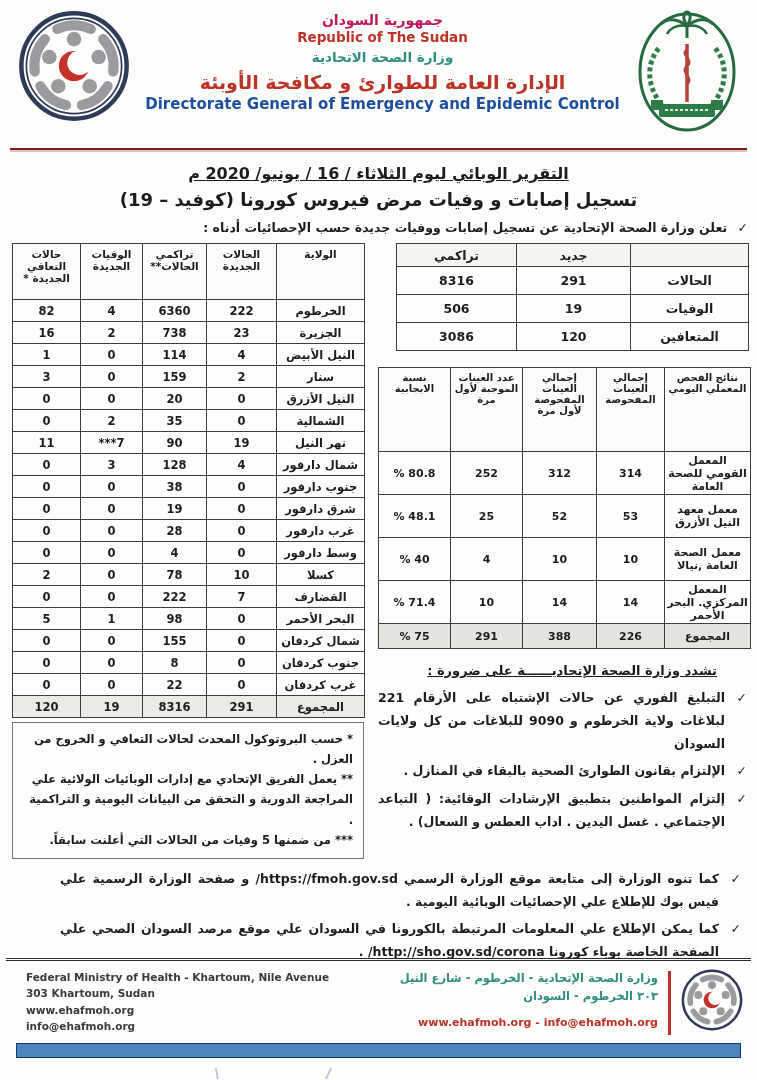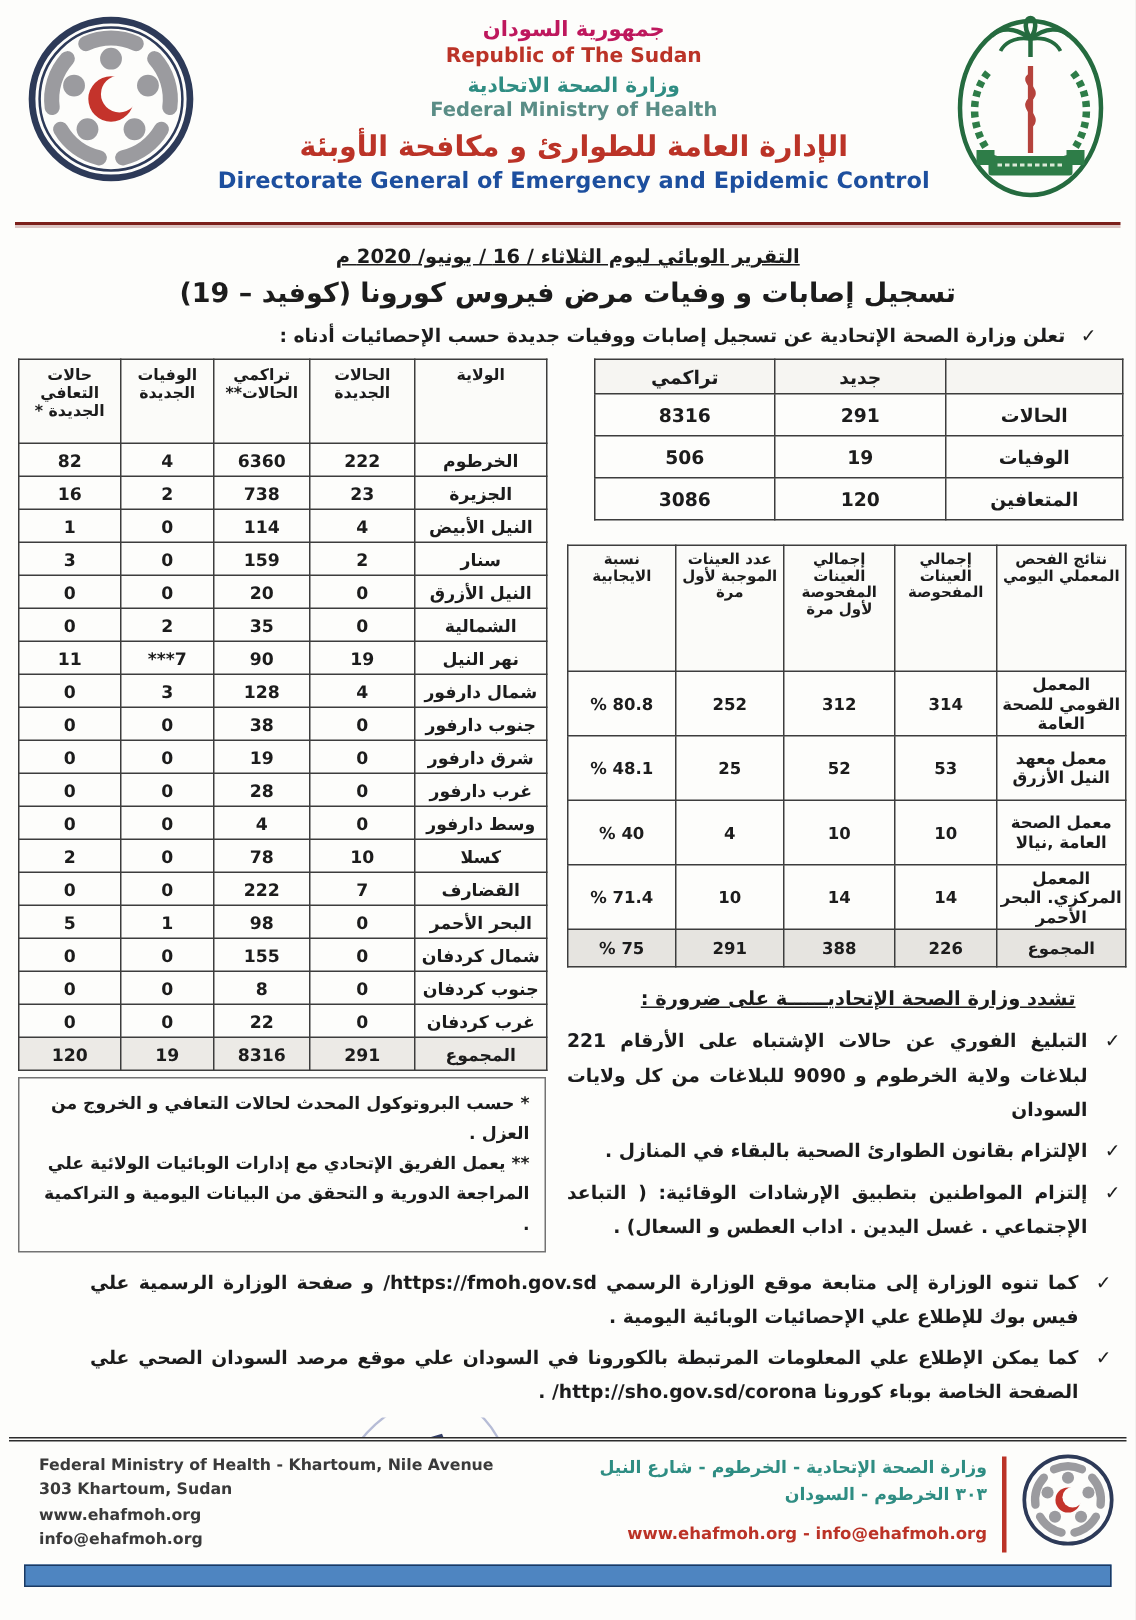--- a/index.html
+++ b/index.html
@@ -13,23 +13,23 @@
   .hdr-center{flex:1;text-align:center;padding-top:2px;}
   .h-ar-red{color:#be185d;font-weight:bold;font-size:14px;}
   .h-en-red{color:#bb3327;font-weight:bold;font-size:13.5px;margin-top:1px;}
   .h-ar-teal{color:#2f8d83;font-weight:bold;font-size:13.5px;margin-top:4px;}
   .h-en-teal{color:#5a8d86;font-weight:bold;font-size:13px;margin-top:1px;}
   .h-ar-big{color:#bb3327;font-weight:bold;font-size:19px;margin-top:6px;letter-spacing:.5px;}
   .h-en-blue{color:#1d4f9e;font-weight:bold;font-size:15px;margin-top:2px;}
   .redline{border:0;border-top:2px solid #7c201b;margin:4px 10px 0 10px;box-shadow:0 2px 0 rgba(124,32,27,.25);}
   
   .title{ text-align:center;margin-top:14px;direction:rtl;}
-  .title .t1{font-size:13px;font-weight:bold;text-decoration:underline;}
+  .title .t1{font-size:16px;font-weight:bold;text-decoration:underline;}
   .title .t2{font-size:18px;font-weight:bold;margin-top:6px;}
-  .introline{direction:rtl;font-size:12.5px;font-weight:600;padding:10px 26px 0 20px;}
+  .introline{direction:rtl;font-size:12.5px;font-weight:600;padding:10px 9px 0 20px;}
   .check{color:#222;font-weight:bold;margin-left:6px;}
   
   .cols{display:flex;flex-direction:row;align-items:flex-start;padding:8px 12px 0 12px;gap:14px;}
   .col-left{width:352px;flex:0 0 auto;}
   .col-right{flex:1;direction:rtl;}
   table{border-collapse:collapse;direction:rtl;}
   td,th{border:1px solid #3d3d3d;text-align:center;font-weight:bold;padding:1px 2px;}
   .num{direction:ltr;unicode-bidi:embed;}
   
   .state-table{width:352px;font-size:11.5px;table-layout:fixed;}
@@ -99,21 +99,20 @@
           <circle cx="28" cy="42" r="6.5"></circle>
         </g>
         <circle cx="50" cy="50" r="13.5" fill="#c4332b"></circle>
         <circle cx="55" cy="47" r="11" fill="#fdfdfb"></circle>
       </svg>
     </span>
     <div class="hdr-center">
       <div class="h-ar-red">جمهورية السودان</div>
       <div class="h-en-red">Republic of The Sudan</div>
       <div class="h-ar-teal">وزارة الصحة الاتحادية</div>
-      <div class="h-en-teal">Federal Ministry of Health</div>
       <div class="h-ar-big">الإدارة العامة للطوارئ و مكافحة الأوبئة</div>
       <div class="h-en-blue">Directorate General of Emergency and Epidemic Control</div>
     </div>
     <span>
       <svg width="104" height="126" viewBox="0 0 104 126">
         <ellipse cx="52" cy="62" rx="47" ry="58" fill="none" stroke="#256b3f" stroke-width="3"></ellipse>
         <g stroke="#256b3f" fill="none">
           <path d="M52 28 L52 16" stroke-width="3"></path>
           <path d="M52 16 C 42 8, 32 8, 26 14" stroke-width="3"></path>
           <path d="M52 16 C 62 8, 72 8, 78 14" stroke-width="3"></path>
@@ -328,20 +327,24 @@
           <div class="fn">
             <span class="fn-marker">*</span>
             <span>حسب البروتوكول المحدث لحالات التعافي و الخروج من العزل .</span>
           </div>
 
           <div class="fn">
             <span class="fn-marker">**</span>
             <span>يعمل الفريق الإتحادي مع إدارات الوبائيات الولائية علي المراجعة الدورية و التحقق من البيانات اليومية و التراكمية .</span>
           </div>
 
+          <div class="fn">
+            <span class="fn-marker">***</span>
+            <span>من ضمنها 5 وفيات من الحالات التي أعلنت سابقاً.</span>
+          </div>
         </div>
     </div>
 
     <div class="col-right">
       <table class="sum-table">
         <colgroup>
             <col style="width:118px">
             <col style="width:114px">
             <col style="width:120px">
           </colgroup>

